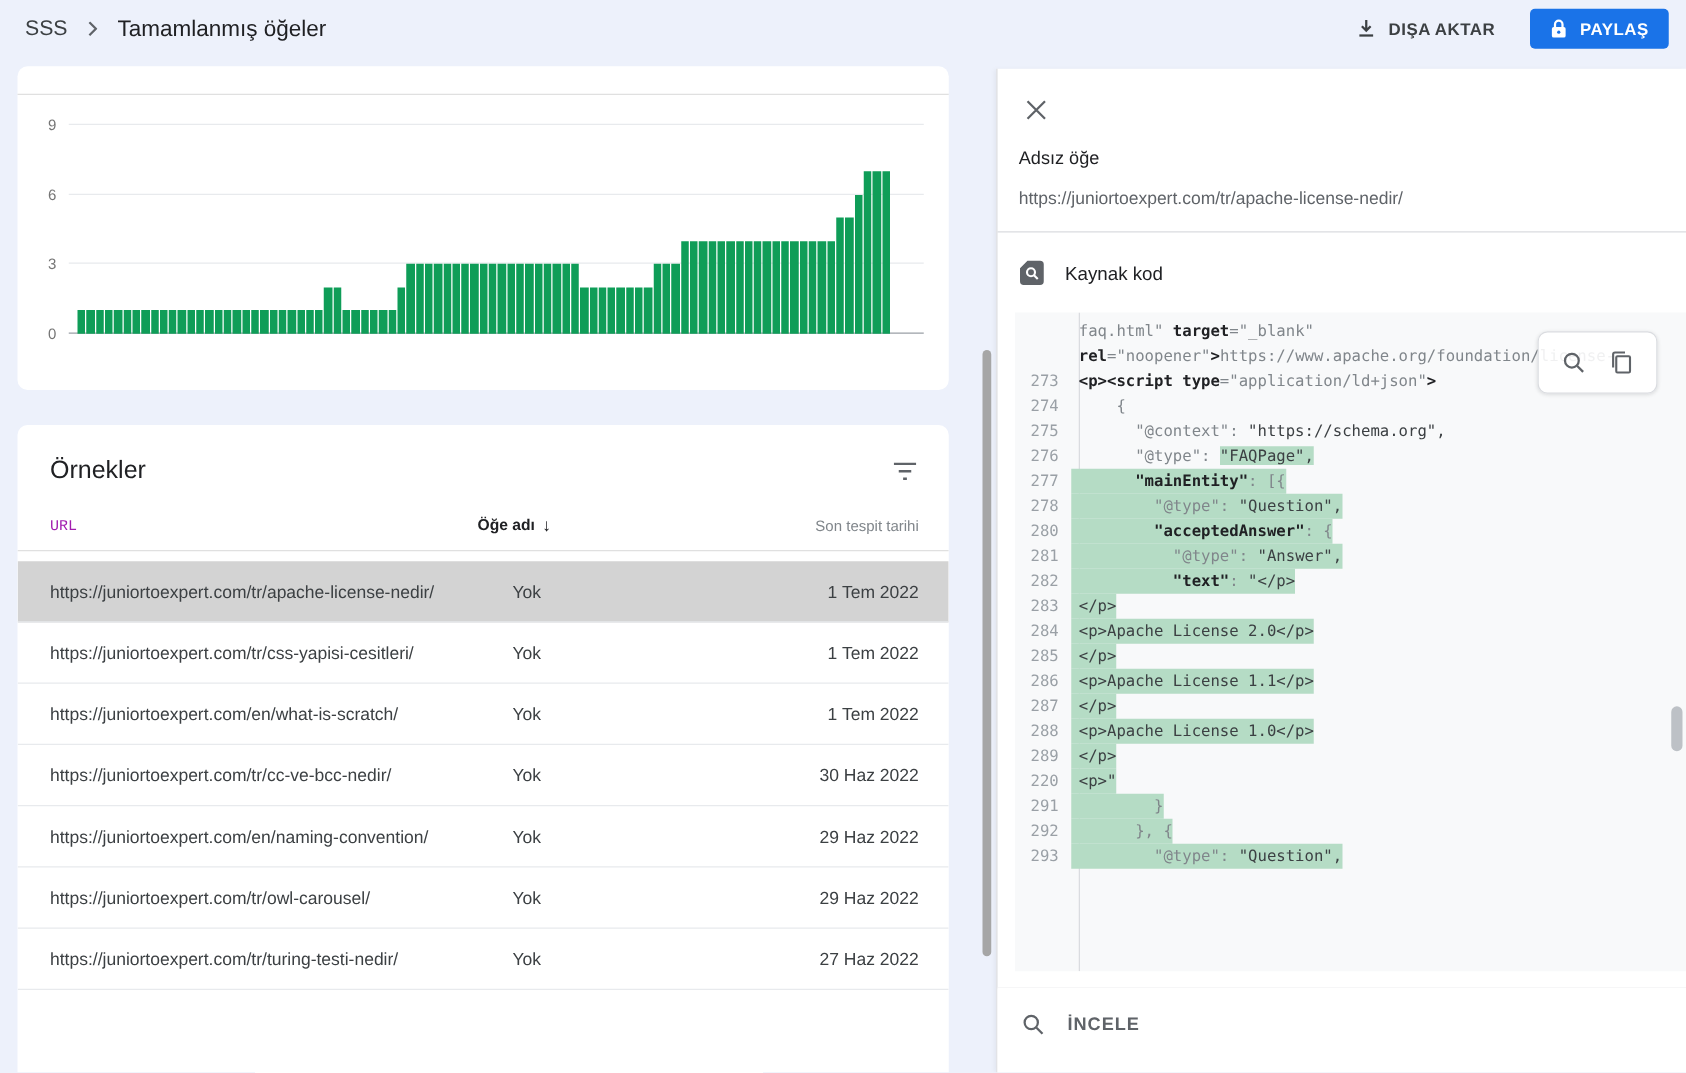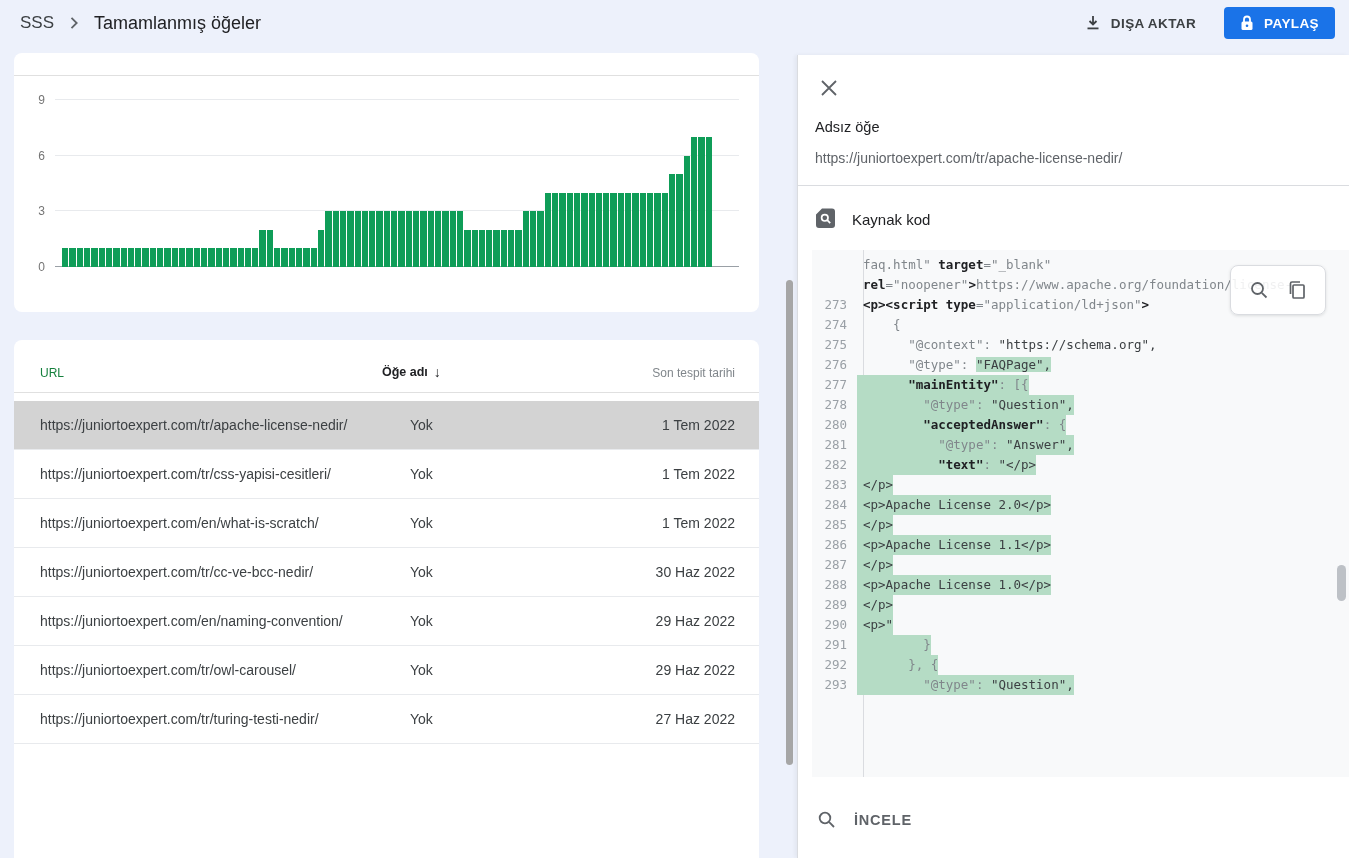--- a/index.html
+++ b/index.html
@@ -52,22 +52,22 @@
   
   .table-card { position:absolute; left:14px; top:340px; width:745px; height:518px;
                 background:#fff; border-radius:8px 8px 0 0; overflow:hidden;
                 display:flex; flex-direction:column; }
   .t-head { display:flex; justify-content:space-between; align-items:center;
             padding:25px 24px 0 26px; }
   .t-title { font-size:20px; color:#202124; }
   .filter-btn { background:none; border:none; cursor:pointer; padding:2px; }
   .cols { display:flex; align-items:flex-end; margin-top:24px;
           padding:0 24px 12px 26px; border-bottom:1px solid #e0e0e0; }
-  .col-url { width:330px; margin-right:12px; font-size:12px; color:#15803d;
-             background:none; border:none; text-align:left; font-family:Liberation Sans, sans-serif; cursor:pointer; }
+  .col-url { width:330px; margin-right:12px; font-size:12px; color:#a21caf;
+             background:none; border:none; text-align:left; font-family:Liberation Mono, monospace; cursor:pointer; }
   .col-name { width:170px; font-size:12.5px; font-weight:bold; color:#202124;
               background:none; border:none; text-align:left; font-family:inherit;
               cursor:pointer; display:flex; align-items:center; gap:6px; }
   .sort-arrow { font-size:14px; font-weight:bold; color:#202124; }
   .col-date { flex:1; text-align:right; font-size:12px; color:#80868b;
               background:none; border:none; font-family:inherit; cursor:pointer; }
   .rows { flex:1; overflow:hidden; padding-top:8px; }
   .row { display:flex; padding:14px 24px 14px 26px; border-bottom:1px solid #e8eaed;
          font-size:14px; color:#3c4043; line-height:20px; cursor:pointer; }
   .row.selected { background:#d3d3d3; }
@@ -254,20 +254,32 @@
         <div class="bar" style="height: 129.9px; background: rgb(15, 157, 88);"></div>
         <div class="bar" style="height: 129.9px; background: rgb(15, 157, 88);"></div>
         <div class="bar" style="height: 129.9px; background: rgb(15, 157, 88);"></div>
       </div>
   </div>
 </div>
 
 <div class="page-scrollbar"></div>
 
 <div class="table-card">
+  <div class="t-head">
+    <span class="t-title">Örnekler</span>
+    <button class="filter-btn">
+      <span>
+        <svg width="18" height="14" viewBox="0 0 18 14">
+            <rect x="0" y="0" width="18" height="2" fill="#5f6368"></rect>
+            <rect x="4" y="6" width="10" height="2" fill="#5f6368"></rect>
+            <rect x="7.5" y="12" width="3" height="2" fill="#5f6368"></rect>
+          </svg>
+      </span>
+    </button>
+  </div>
   <div class="cols">
     <button class="col-url">URL</button>
     <button class="col-name">
       <span>Öğe adı</span>
       <span class="sort-arrow">↓</span>
     </button>
     <button class="col-date">Son tespit tarihi</button>
   </div>
   <div class="rows" id="rows">
       <div class="row selected">
@@ -396,21 +408,21 @@
         </div>
         <div class="code-row">
           <span class="ln">288</span>
           <span class="code-text hl"><span class="s-d">&lt;p&gt;Apache License 1.0&lt;/p&gt;</span></span>
         </div>
         <div class="code-row">
           <span class="ln">289</span>
           <span class="code-text hl"><span class="s-d">&lt;/p&gt;</span></span>
         </div>
         <div class="code-row">
-          <span class="ln">290</span>
+          <span class="ln">220</span>
           <span class="code-text hl"><span class="s-d">&lt;p&gt;"</span></span>
         </div>
         <div class="code-row">
           <span class="ln">291</span>
           <span class="code-text hl"><span class="s-g">        }</span></span>
         </div>
         <div class="code-row">
           <span class="ln">292</span>
           <span class="code-text hl"><span class="s-g">      }, {</span></span>
         </div>

